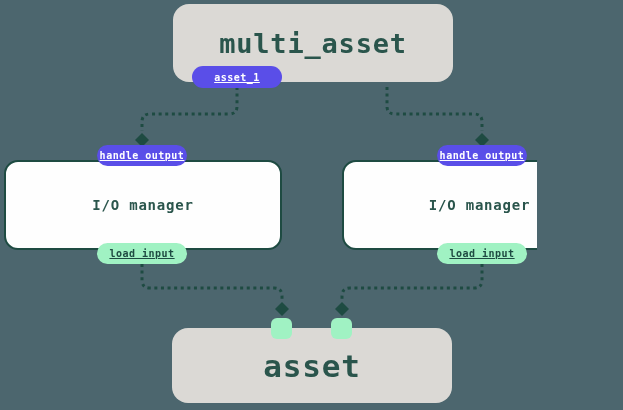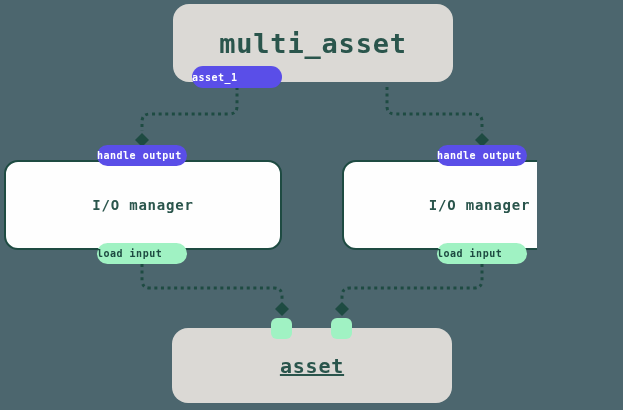--- a/index.html
+++ b/index.html
@@ -41,33 +41,35 @@
     border-radius:14px;
   }
   .node-label{
     color:var(--label-dark-green);
     font-weight:600;
     letter-spacing:0.8px;
     white-space:nowrap;
   }
   .label-xl{font-size:27px;}
   .label-lg{font-size:14px;}
-  .label-md{font-size:20px;text-decoration:underline;}
+  .label-md{font-size:31px;}
   .badge{
     position:absolute;
     width:90px;
     height:21px;
     border-radius:11px;
     display:flex;
     align-items:center;
+    justify-content:center;
     font-size:10px;
     font-weight:700;
     letter-spacing:0.5px;
     white-space:nowrap;
     box-sizing:border-box;
+    text-decoration:underline;
   }
   .badge-purple{
     background:var(--accent-purple);
     color:var(--badge-text-light);
   }
   .badge-mint{
     background:var(--accent-mint);
     color:var(--line-dark-green);
   }
   .tab-mint{

